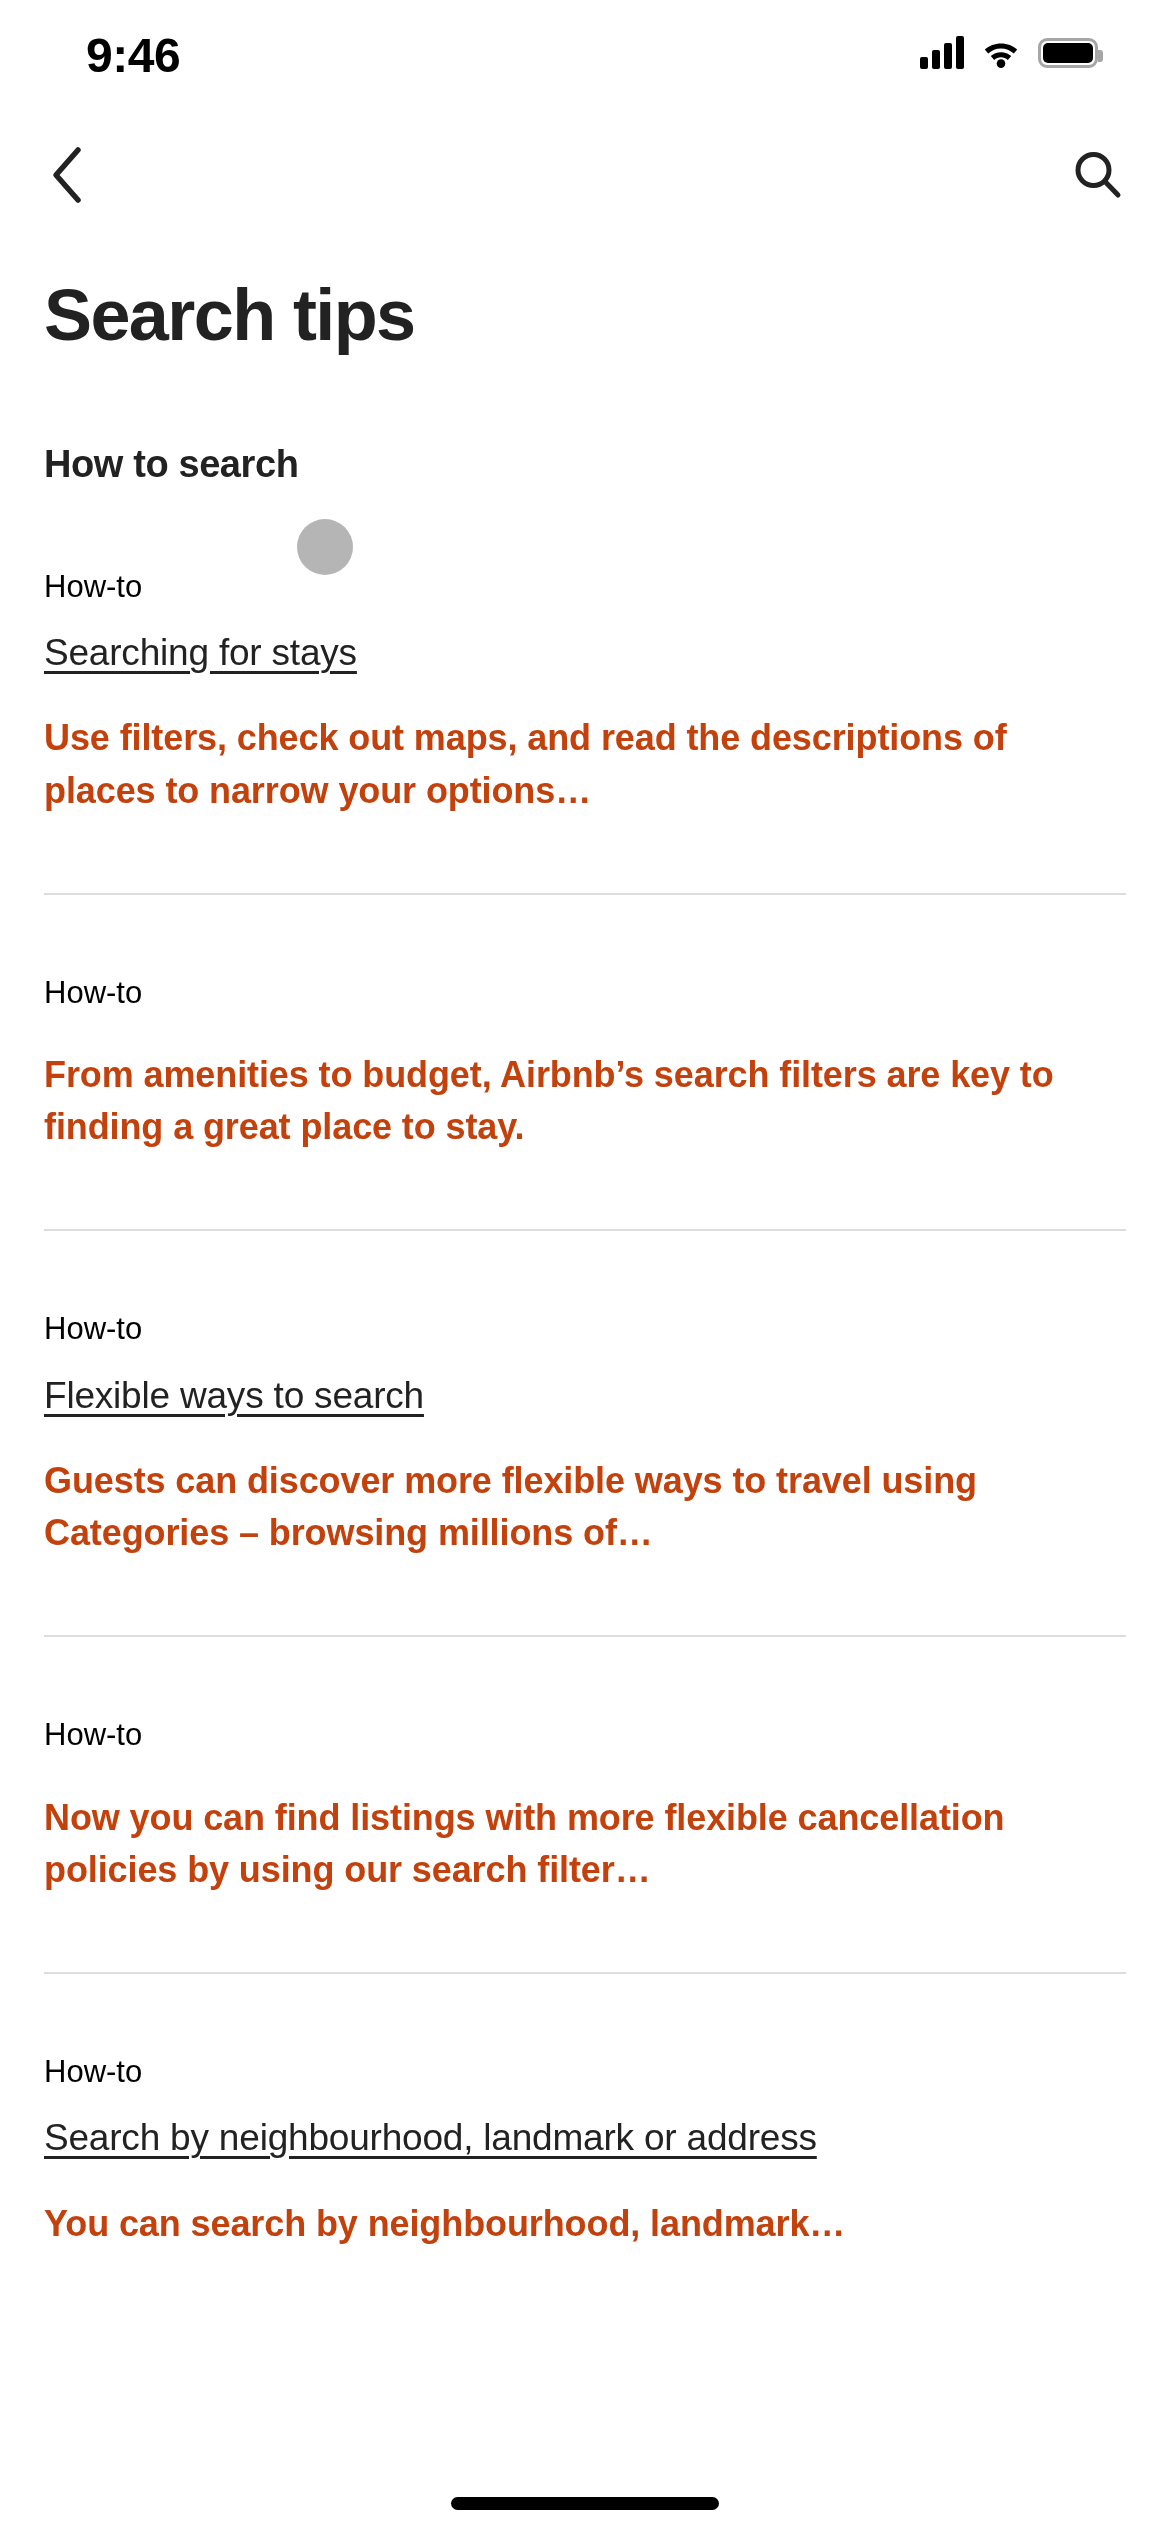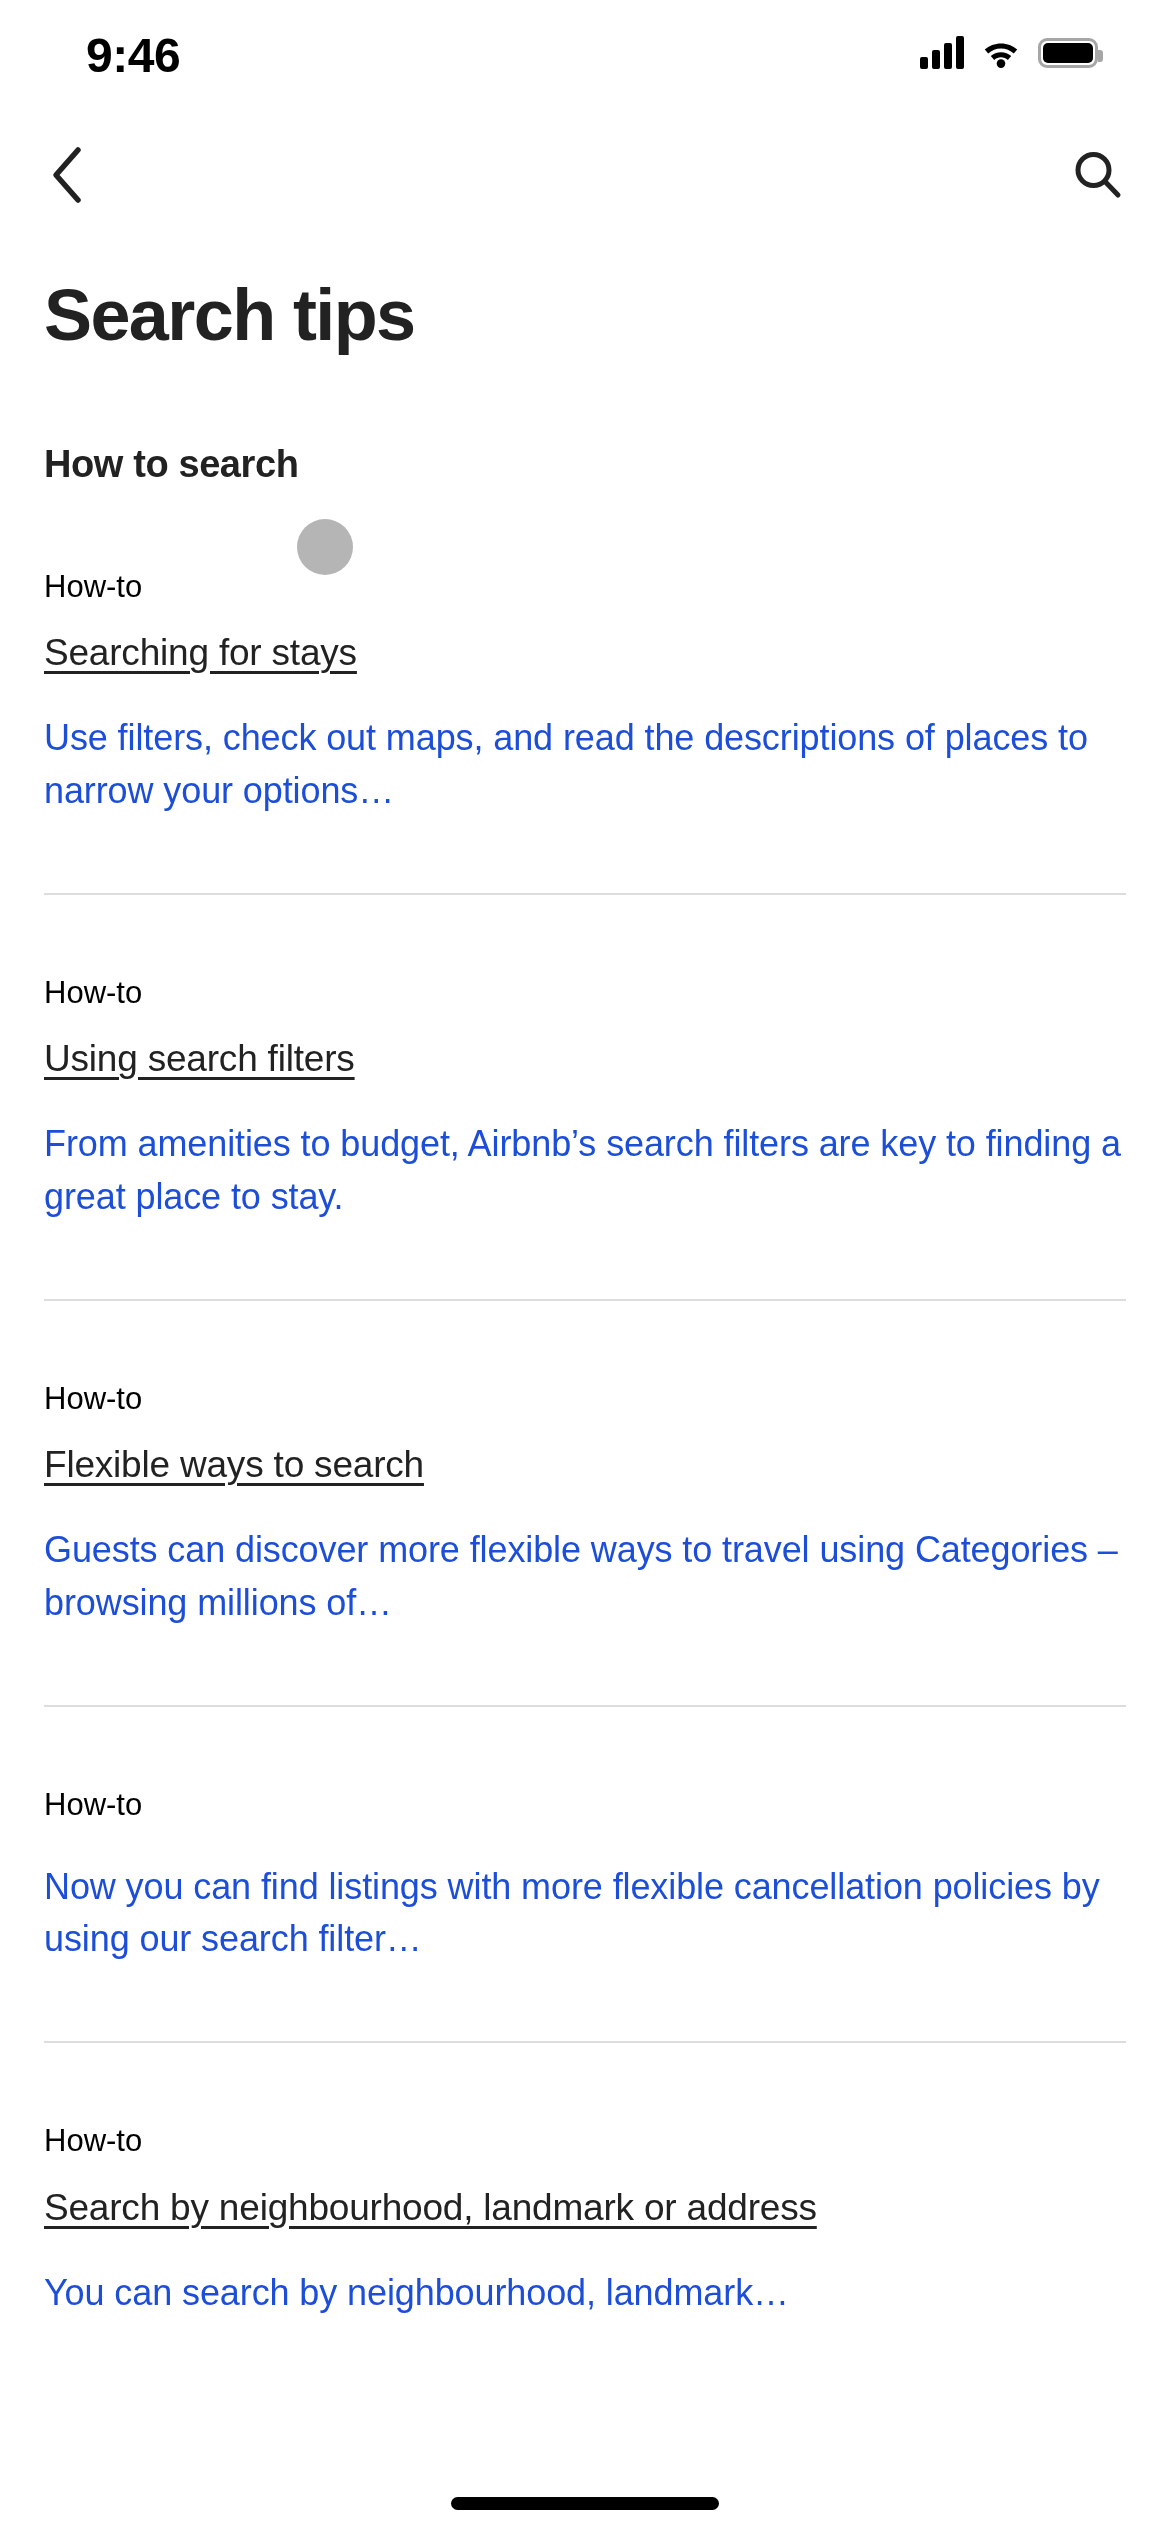--- a/index.html
+++ b/index.html
@@ -161,22 +161,22 @@
     text-decoration: underline;
     text-decoration-thickness: 3px;
     text-underline-offset: 6px;
     letter-spacing: -0.2px;
     display: inline;
   }
   .article-title-wrap { margin-bottom: 26px; }
   .article-desc {
     font-size: 36px;
     line-height: 1.45;
-    color: #1d4ed8;
-    font-weight: 400;
+    color: #c2410c;
+    font-weight: 700;
     letter-spacing: -0.1px;
     margin-top: 36px;
   }
 
   
   .tap-indicator {
     position: absolute;
     left: 253px;
     top: 30px;
     width: 56px;
@@ -257,23 +257,20 @@
       <div class="article-title-wrap">
         <a class="article-title">Searching for stays</a>
       </div>
       <div class="article-desc">Use filters, check out maps, and read the descriptions of places to narrow your options…</div>
       <div class="tap-indicator"></div>
       <div class="divider"></div>
     </div>
 
     <div class="article-item">
       <div class="article-kicker">How-to</div>
-      <div class="article-title-wrap">
-        <a class="article-title">Using search filters</a>
-      </div>
       <div class="article-desc">From amenities to budget, Airbnb’s search filters are key to finding a great place to stay.</div>
       <div class="divider"></div>
     </div>
 
     <div class="article-item">
       <div class="article-kicker">How-to</div>
       <div class="article-title-wrap">
         <a class="article-title">Flexible ways to search</a>
       </div>
       <div class="article-desc">Guests can discover more flexible ways to travel using Categories – browsing millions of…</div>

